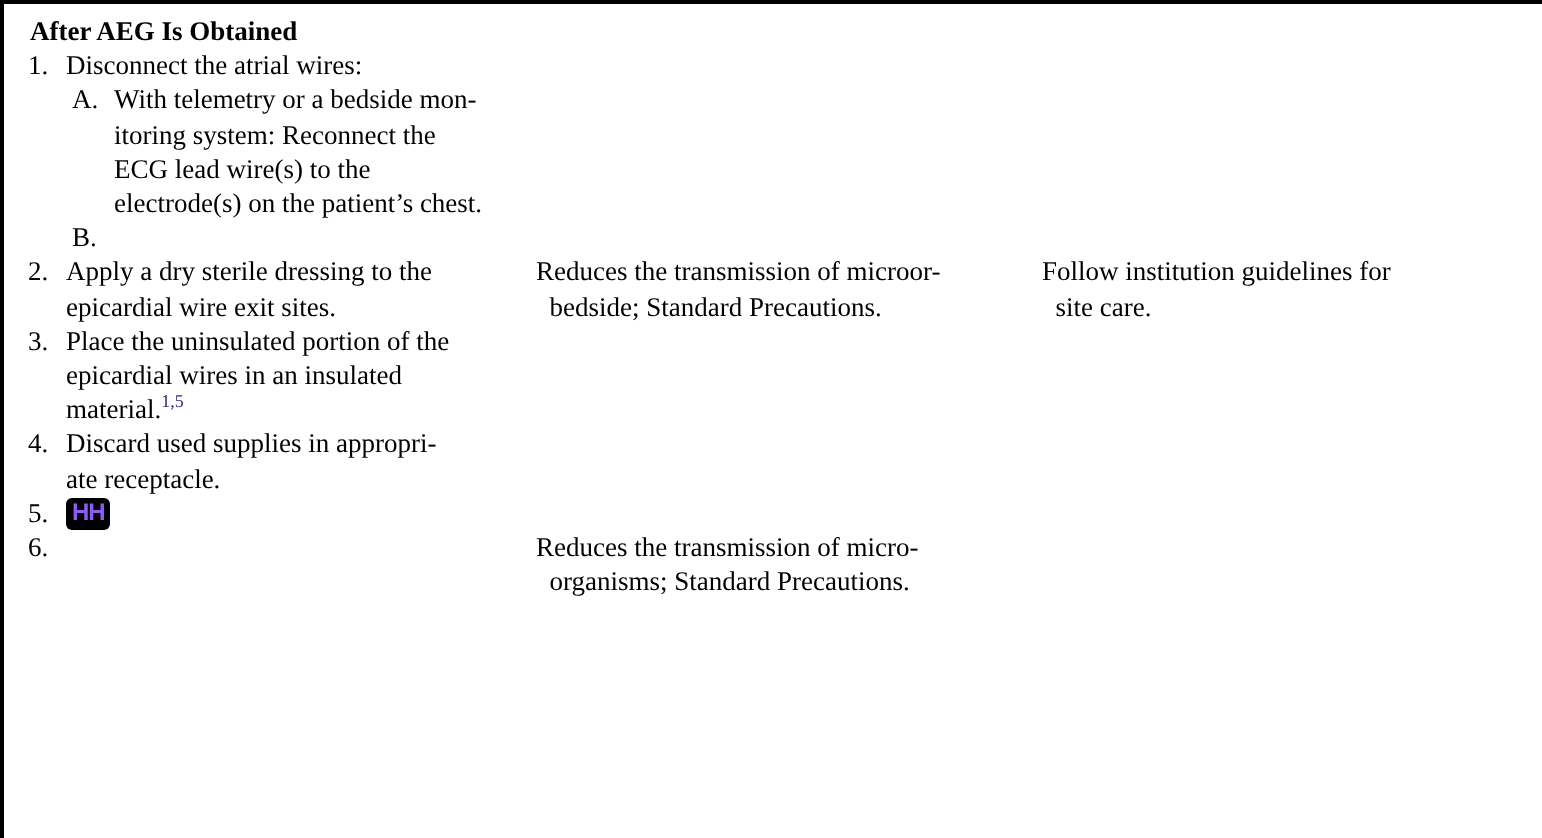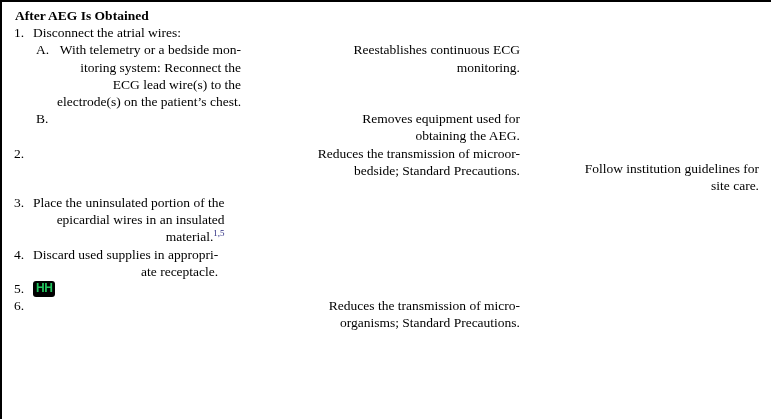--- a/index.html
+++ b/index.html
@@ -4,51 +4,51 @@
 <style>
   html, body { margin: 0; padding: 0; background: #ffffff; }
   .sheet {
     position: relative;
     width: 771px;
     height: 419px;
     box-sizing: border-box;
     background: #ffffff;
     border-top: 2px solid #000;
     border-left: 2px solid #000;
-    padding: 5px 12px 0 12px;
+    padding: 5px 0 0 12px;
     font-family: "Liberation Serif", "DejaVu Serif", serif;
     font-size: 13.5px;
     line-height: 17.2px;
     color: #000;
     overflow: hidden;
   }
   .row {
     display: grid;
     grid-template-columns: 253px 253px auto;
     align-items: start;
   }
   .c1, .c2, .c3 { min-height: 0; }
   .heading { font-weight: bold; padding-left: 1px; }
   .step { display: flex; }
   .num { width: 19px; flex: 0 0 19px; }
   .substep { display: flex; margin-left: 22px; }
   .letter { width: 21px; flex: 0 0 21px; }
-  .txt, .rat, .cons { white-space: pre-wrap; text-align: right; }
+  .txt, .rat, .cons { white-space: pre-wrap; }
   .rat { padding-left: 1px; }
-  .cons { padding-left: 1px; margin-top: 15px; }
+  .cons { padding-left: 1px; }
   sup.ref {
     font-size: 9px;
     line-height: 0;
     vertical-align: super;
     color: #2b2b80;
   }
   .hh-badge {
     display: inline-block;
     background: #000;
-    color: #22c55e;
+    color: #8b5cf6;
     font-family: "Liberation Sans", "DejaVu Sans", sans-serif;
     font-weight: bold;
     font-size: 12px;
     line-height: 13px;
     letter-spacing: -0.5px;
     padding: 1px 3px 2px 3px;
     border-radius: 3px;
     vertical-align: top;
     margin-top: 1px;
   }
@@ -78,44 +78,38 @@
   <div class="row">
     <div class="c1">
       <div class="substep">
         <span class="letter">A.</span>
         <div class="txt">With telemetry or a bedside mon-
 itoring system: Reconnect the
 ECG lead wire(s) to the
 electrode(s) on the patient’s chest.</div>
       </div>
     </div>
-    <div class="c2">
-        <div class="rat">Reestablishes continuous ECG
-  monitoring.</div>
-      </div>
     <div class="c3"></div>
   </div>
 
   <div class="row">
     <div class="c1">
       <div class="substep">
         <span class="letter">B.</span>
       </div>
     </div>
-    <div class="c2">
-        <div class="rat">Removes equipment used for
-  obtaining the AEG.</div>
-      </div>
     <div class="c3"></div>
   </div>
 
   <div class="row">
     <div class="c1">
       <div class="step">
         <span class="num">2.</span>
+        <div class="txt">Apply a dry sterile dressing to the
+epicardial wire exit sites.</div>
       </div>
     </div>
     <div class="c2">
         <div class="rat">Reduces the transmission of microor-
   bedside; Standard Precautions.</div>
       </div>
     <div class="c3">
         <div class="cons">Follow institution guidelines for
   site care.</div>
       </div>

